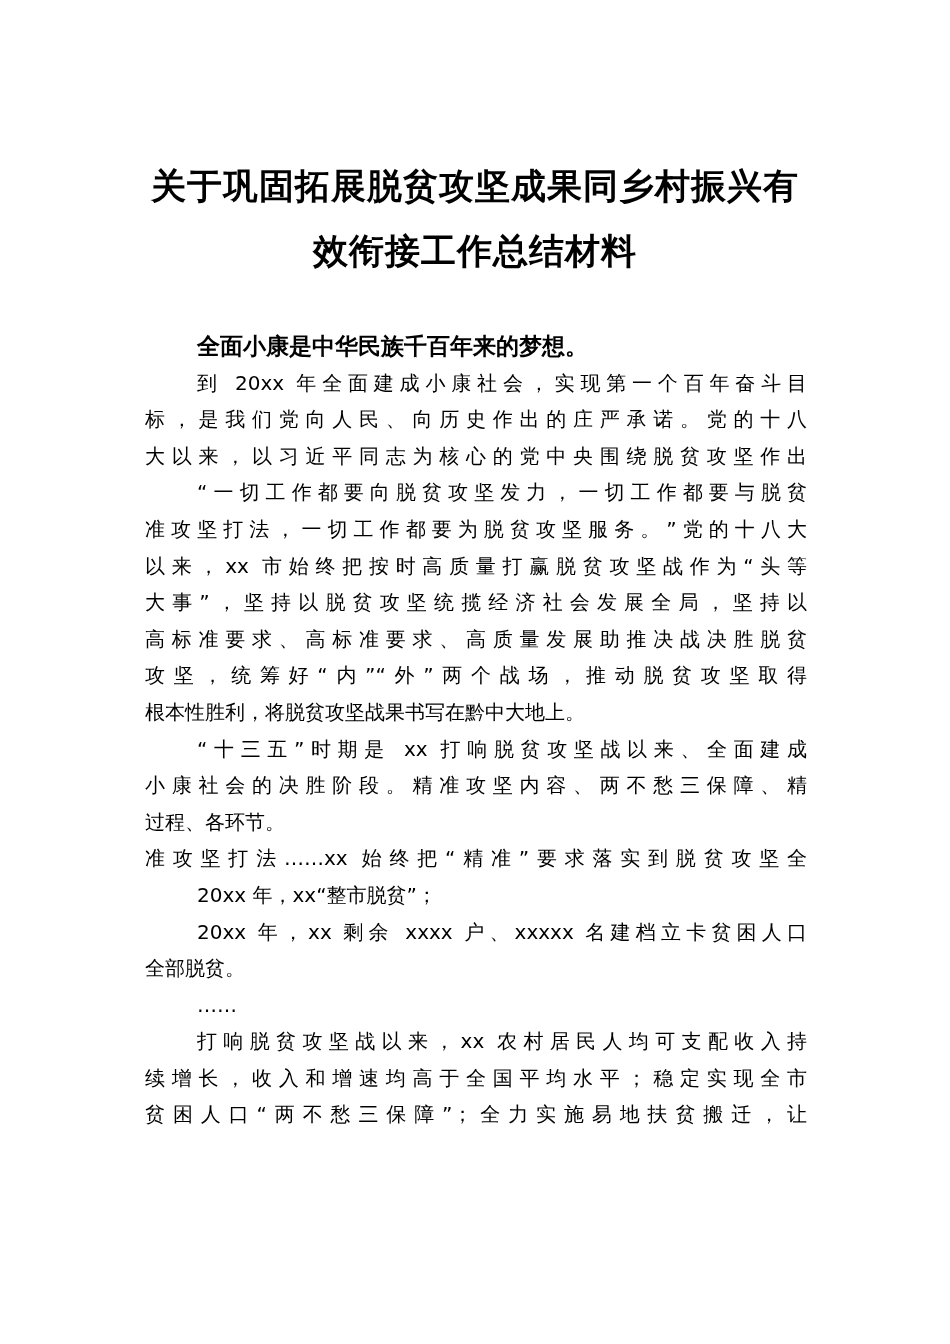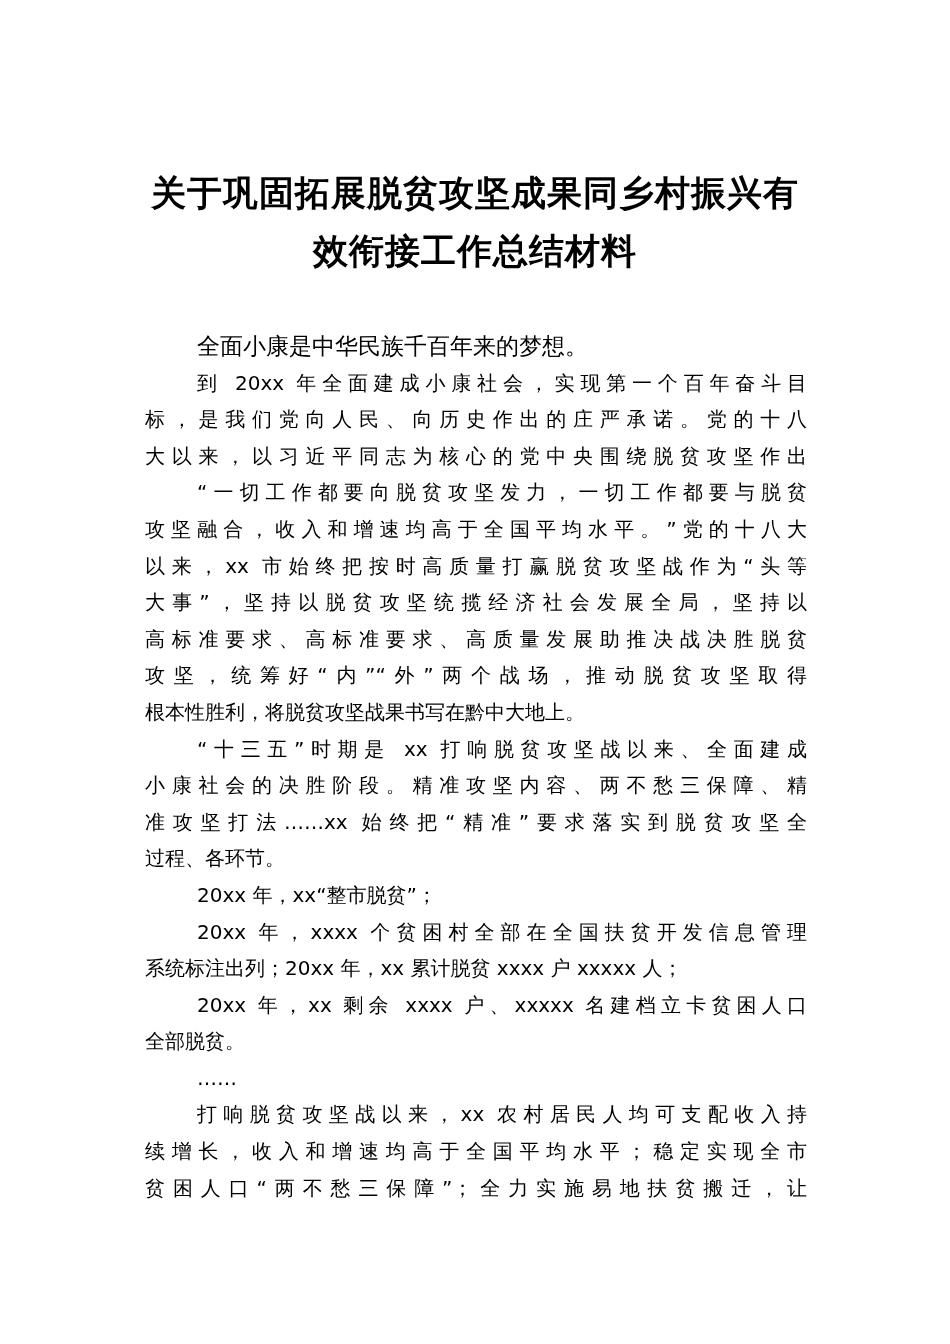--- a/index.html
+++ b/index.html
@@ -27,21 +27,21 @@
       left: 0;
       width: 950px;
       text-align: center;
       font-family: "DejaVu Serif", "Liberation Serif", serif;
       font-weight: bold;
       font-size: 35px;
       letter-spacing: 1px;
       line-height: 44px;
       white-space: nowrap;
     }
-    .title-1 { top: 164px; margin-top: 7px; }
+    .title-1 { top: 164px; }
     .title-2 { top: 229px; }
 
     .body {
       position: absolute;
       left: 145px;
       top: 328px;
       width: 662px;
     }
     .line {
       height: 36.6px;
@@ -53,21 +53,21 @@
       text-align: justify;
       display: block;
     }
     .line.last {
       text-align-last: left;
     }
     .line.indent {
       padding-left: 52px;
     }
     .line.lead {
-      font-weight: normal;
+      font-weight: bold;
       font-family: "DejaVu Sans", "Liberation Sans", sans-serif;
       font-size: 23px;
     }
   </style>
 </head>
 <body>
 
 <div class="page">
 
   <div class="title-line title-1">关于巩固拓展脱贫攻坚成果同乡村振兴有</div>
@@ -78,43 +78,39 @@
     <div class="line indent lead last">全面小康是中华民族千百年来的梦想。</div>
 
     <div>
       <div class="line indent">到 20xx 年全面建成小康社会，实现第一个百年奋斗目</div>
       <div class="line">标，是我们党向人民、向历史作出的庄严承诺。党的十八</div>
       <div class="line">大以来，以习近平同志为核心的党中央围绕脱贫攻坚作出</div>
     </div>
 
     <div>
       <div class="line indent">“一切工作都要向脱贫攻坚发力，一切工作都要与脱贫</div>
-      <div class="line">攻坚融合，收入和增速均高于全国平均水平。”党的十八大</div>
+      <div class="line">准攻坚打法，一切工作都要为脱贫攻坚服务。”党的十八大</div>
       <div class="line">以来，xx 市始终把按时高质量打赢脱贫攻坚战作为“头等</div>
       <div class="line">大事”，坚持以脱贫攻坚统揽经济社会发展全局，坚持以</div>
       <div class="line">高标准要求、高标准要求、高质量发展助推决战决胜脱贫</div>
       <div class="line">攻坚，统筹好“内”“外”两个战场，推动脱贫攻坚取得</div>
       <div class="line last">根本性胜利，将脱贫攻坚战果书写在黔中大地上。</div>
     </div>
 
     <div>
       <div class="line indent">“十三五”时期是 xx 打响脱贫攻坚战以来、全面建成</div>
       <div class="line">小康社会的决胜阶段。精准攻坚内容、两不愁三保障、精</div>
+      <div class="line last">过程、各环节。</div>
       <div class="line">准攻坚打法……xx 始终把“精准”要求落实到脱贫攻坚全</div>
-      <div class="line last">过程、各环节。</div>
     </div>
 
     <div>
       <div class="line indent last">20xx 年，xx“整市脱贫”；</div>
     </div>
 
-    <div>
-      <div class="line indent">20xx 年，xxxx 个贫困村全部在全国扶贫开发信息管理</div>
-      <div class="line last">系统标注出列；20xx 年，xx 累计脱贫 xxxx 户 xxxxx 人；</div>
-    </div>
 
     <div>
       <div class="line indent">20xx 年，xx 剩余 xxxx 户、xxxxx 名建档立卡贫困人口</div>
       <div class="line last">全部脱贫。</div>
     </div>
 
     <div>
       <div class="line indent last">……</div>
     </div>
 

